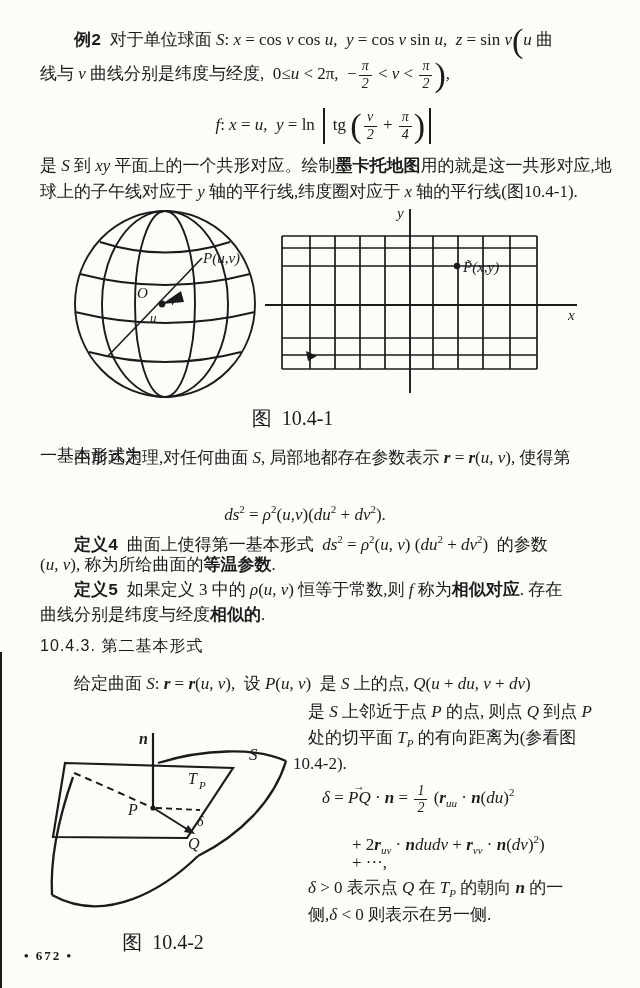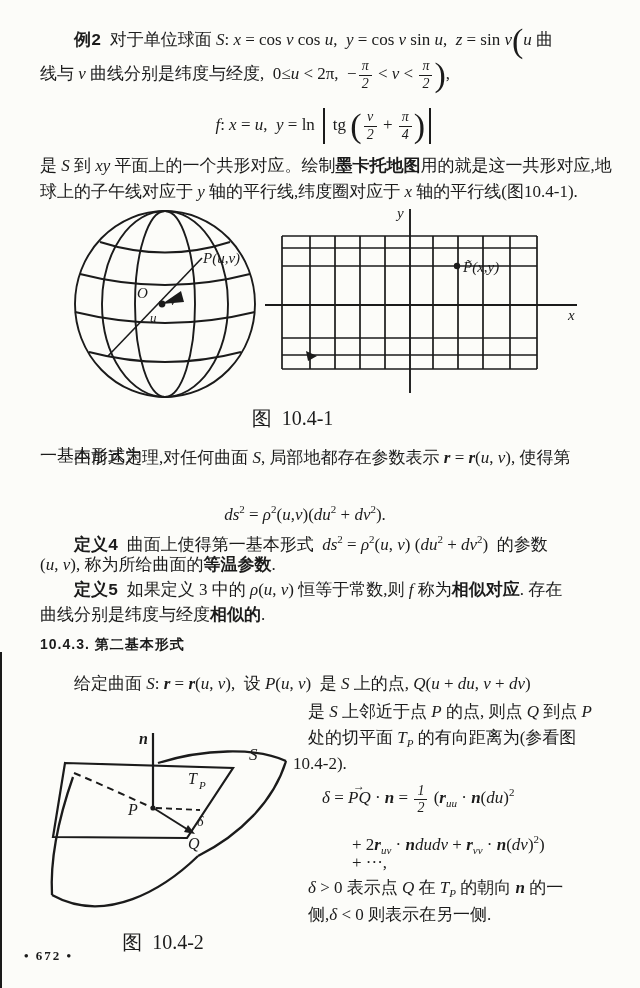--- a/index.html
+++ b/index.html
@@ -14,21 +14,21 @@
   .seg-bi{font-weight:700;font-style:italic;font-family:"Liberation Serif",serif;}
   .seg-sub{font-size:11px;vertical-align:-4px;font-style:italic;font-family:"Liberation Serif",serif;}
   .seg-sup{font-size:11px;vertical-align:7px;font-family:"Liberation Serif",serif;}
   .seg-bigp{font-size:200%;vertical-align:middle;line-height:1;font-weight:400;font-family:"Liberation Serif",serif;}
   .frac{display:inline-block;text-align:center;vertical-align:middle;font-style:italic;font-family:"Liberation Serif",serif;font-size:14px;line-height:1.15;margin:0 2px;}
   .fnum{display:block;border-bottom:1.4px solid #1b1b1b;padding:0 3px;}
   .fden{display:block;padding:0 3px;}
   .tallbar{display:inline-block;width:1.5px;height:36px;background:#1b1b1b;vertical-align:middle;margin:0 4px;}
   .vec{position:relative;display:inline-block;}
   .vec-arrow{position:absolute;left:22%;top:-12px;font-size:12px;font-style:normal;}
-  .heading{position:absolute;font-family:"Liberation Sans","DejaVu Sans",sans-serif;font-weight:700;font-size:14px;letter-spacing:1px;white-space:pre;}
+  .heading{position:absolute;font-family:"Liberation Sans","DejaVu Sans",sans-serif;font-weight:400;font-size:16px;letter-spacing:1px;white-space:pre;}
   .caption{position:absolute;font-size:20px;white-space:pre;}
   .pagenum{position:absolute;font-size:13px;font-weight:700;letter-spacing:2px;}
   .gutter{position:absolute;left:0;top:652px;width:2px;height:336px;background:#1a1a1a;}
   svg{position:absolute;}
   svg text{fill:#1b1b1b;}
   .svg-italic{font-style:italic;font-family:"Liberation Serif",serif;}
   .svg-bold-italic{font-style:italic;font-weight:700;font-family:"Liberation Serif",serif;}
 </style>
 </head>
 <body>

